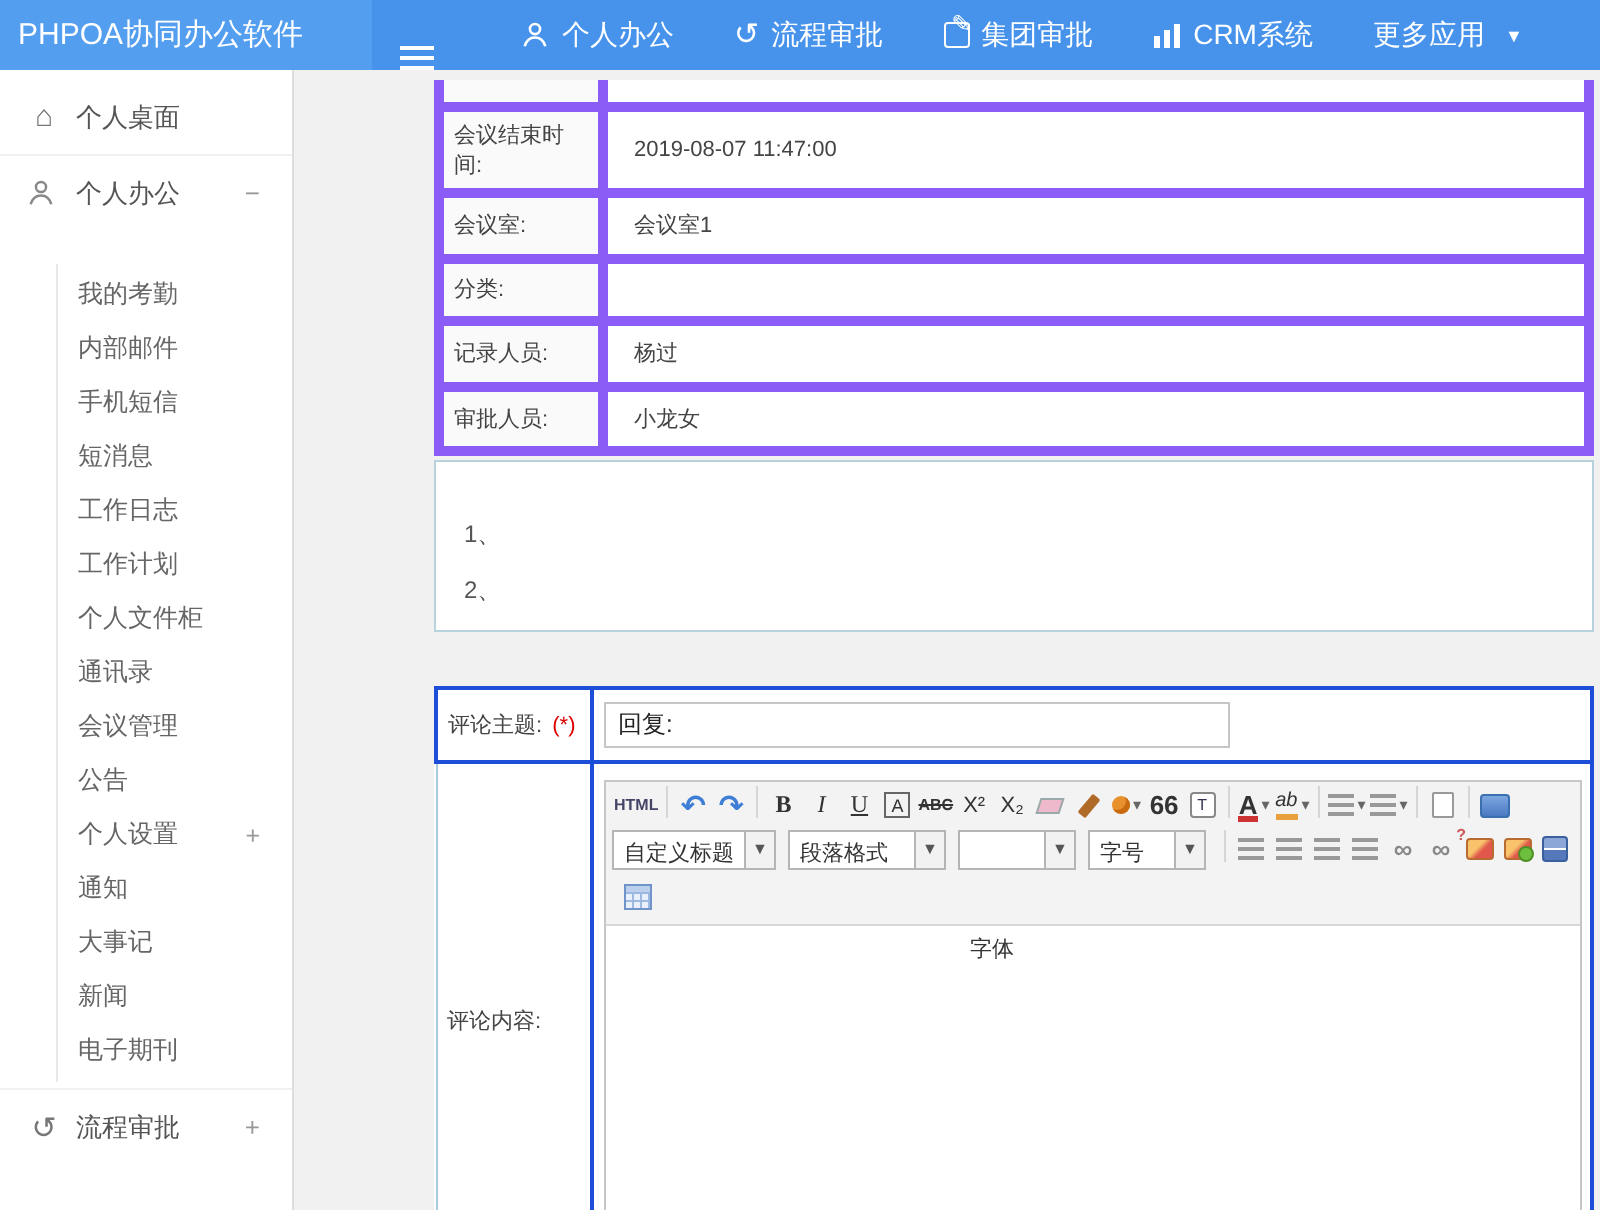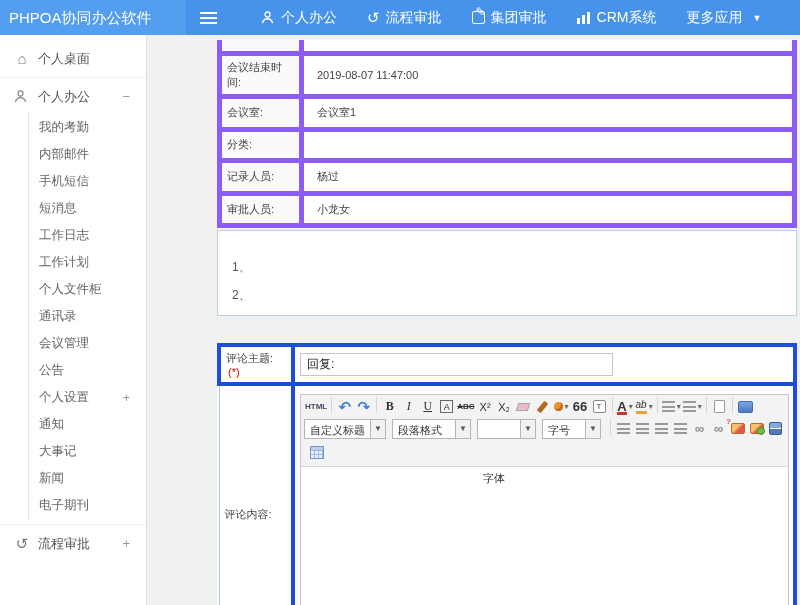--- a/index.html
+++ b/index.html
@@ -1,20 +1,20 @@
 <!DOCTYPE html>
 <html><head>
 <meta charset="utf-8">
 <style>
   * { box-sizing: border-box; margin: 0; padding: 0; }
   html,body { width:800px; height:605px; overflow:hidden;
     font-family:"Liberation Sans","DejaVu Sans",sans-serif; background:#f1f1f1; }
 
   
-  .topbar { height:35px; background:#4793ec; display:flex; align-items:center; color:#fff; }
+  .topbar { height:35px; background:#4793ec; display:flex; align-items:flex-end; color:#fff; }
   .brand { width:186px; height:35px; line-height:35px; padding-left:9px; font-size:15px;
     background:#549ef0; white-space:nowrap; }
   .burger { width:17px; height:12px; margin:0 0 0 14px; cursor:pointer;
     background:repeating-linear-gradient(to bottom,#fff 0 2px,transparent 2px 5px); }
   .topnav { display:flex; align-items:center; margin-left:28px; }
   .nav-item { display:flex; align-items:center; gap:6px; font-size:14px; padding:0 15px; cursor:pointer; height:35px; }
   .nav-item .glyph { font-size:15px; line-height:1; }
   .icon-edit-box { position:relative; width:13px; height:13px; border:1.5px solid #fff; border-radius:2px; }
   .icon-edit-box:after { content:"✎"; position:absolute; top:-7px; left:3px; font-size:12px; color:#fff; }
   .icon-chart { width:14px; height:12px;
@@ -24,42 +24,42 @@
   .caret-down { font-size:9px; margin-left:4px; }
 
   
   .layout { display:flex; height:570px; }
   aside { width:147px; background:#fff; border-right:1px solid #ddd; padding-top:8px; flex:none; }
   .side-item { display:flex; align-items:center; height:31px; padding:0 10px 0 13px;
     font-size:13px; color:#555; cursor:pointer; }
   .side-item .s-icon { width:18px; margin-right:7px; color:#777; font-size:15px; text-align:center; }
   .side-item .expander { margin-left:auto; color:#999; font-size:13px; padding-right:6px; }
   .side-sep { border-top:1px solid #f0f0f0; margin:3px 0; }
-  .submenu { margin-left:28px; border-left:1px solid #e8e8e8; padding:2px 0; }
+  .submenu { margin-left:28px; border-left:1px solid #e8e8e8; padding:2px 0;margin-top:20px; }
   .sub-item { display:flex; align-items:center; height:27px; padding-left:10px;
     font-size:12.5px; color:#666; cursor:pointer; }
   .sub-item .expander { margin-left:auto; color:#999; padding-right:16px; }
   svg.person { display:block; }
 
   
   main { flex:1; background:#f1f1f1; padding:5px 3px 0 70px; overflow:hidden; }
   table.info-table { border-collapse:collapse; width:580px; background:#fff; }
   table.info-table td { border:5px solid #8b5cf6; font-size:11px; color:#444; }
   td.lbl { width:82px; background:#fafafa; padding:4px 4px 4px 5px; }
   td.val { padding:4px 4px 4px 13px; font-size:12px; color:#333; background:#fff; }
   tr.cutrow td { height:13px; border-top:none; }
   tr.r1 td { height:35px; } tr.r2 td { height:33px; } tr.r3 td { height:31px; }
   tr.r4 td { height:33px; } tr.r5 td { height:32px; }
 
   .content-box { width:580px; height:86px; margin-top:2px; background:#fff;
     border:1px solid #b7d3de; padding:22px 0 0 14px; }
   .content-box p { font-size:12px; color:#555; line-height:28px; }
 
   table.comment-table { border-collapse:collapse; width:580px; background:#fff; margin-top:27px; }
-  table.comment-table td { border:4px solid #1d4ed8; font-size:11px; color:#444; vertical-align:middle; }
+  table.comment-table td { border:2px solid #1d4ed8; font-size:11px; color:#444; vertical-align:middle; }
   table.comment-table td.c-lbl { width:82px; padding:4px 2px 4px 5px; background:#fff; }
   table.comment-table tr.crow2 td.c-lbl { border-left:1px solid #a9cbe0; }
   .req { color:#d00; margin-left:2px; }
   td.c-val { padding:6px 4px 6px 5px; }
   input.subject { width:313px; height:23px; border:1px solid #c6c6c6; font-size:12px;
     padding:2px 6px; color:#222; outline:none; }
 
   
   .editor { border:1px solid #c6c6c6; margin:2px 0 0 0; background:#fff; }
   .tb-row { background:#f3f3f3; padding:2px 3px; display:flex; flex-wrap:nowrap; }

